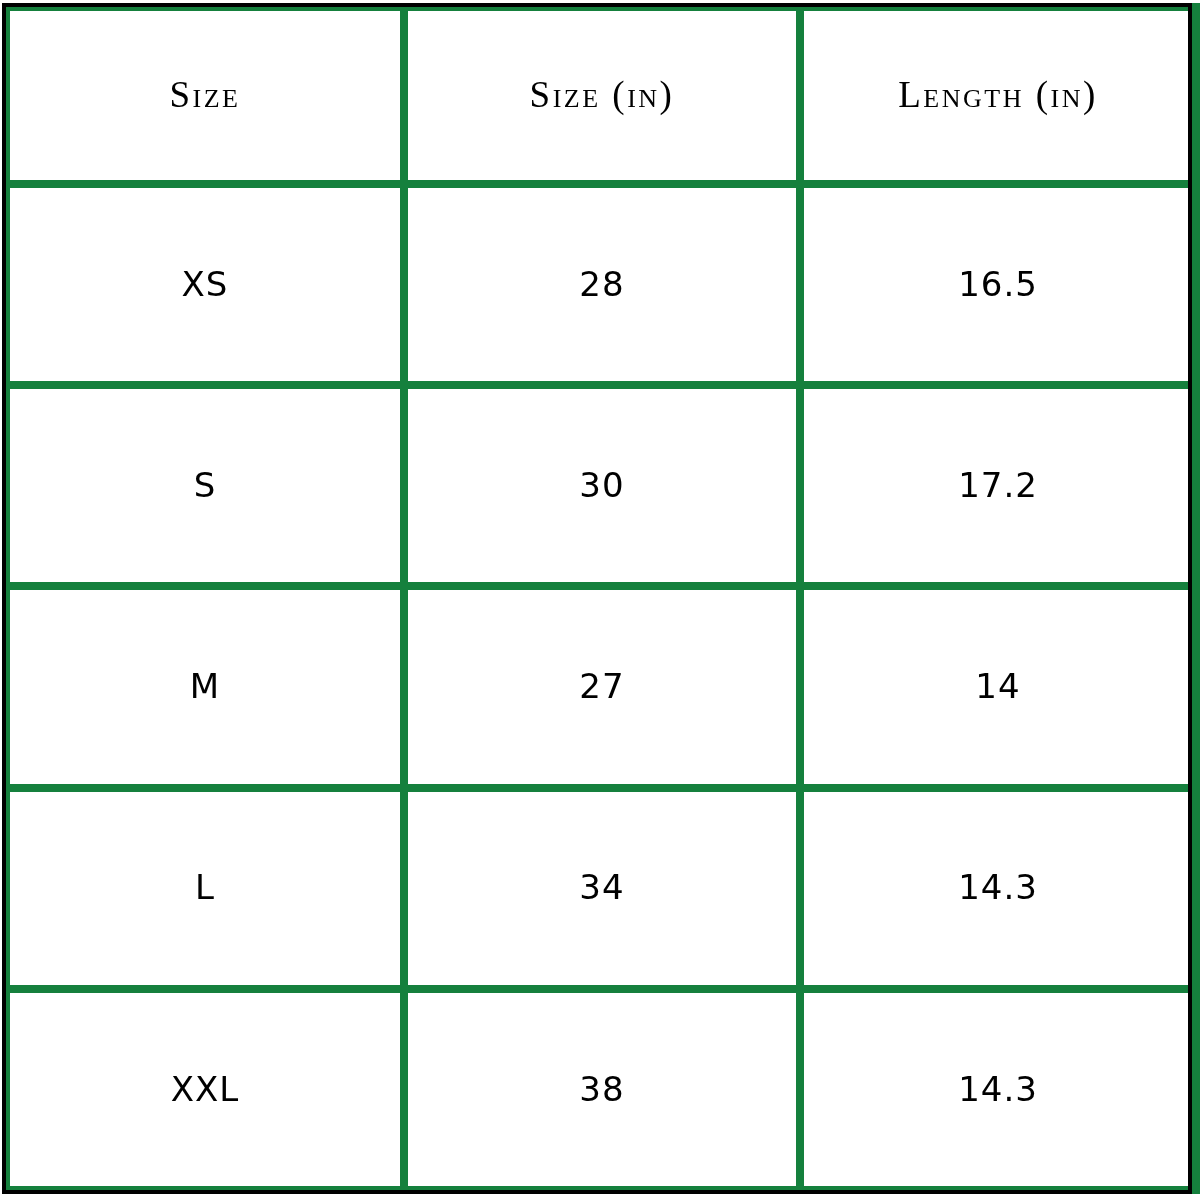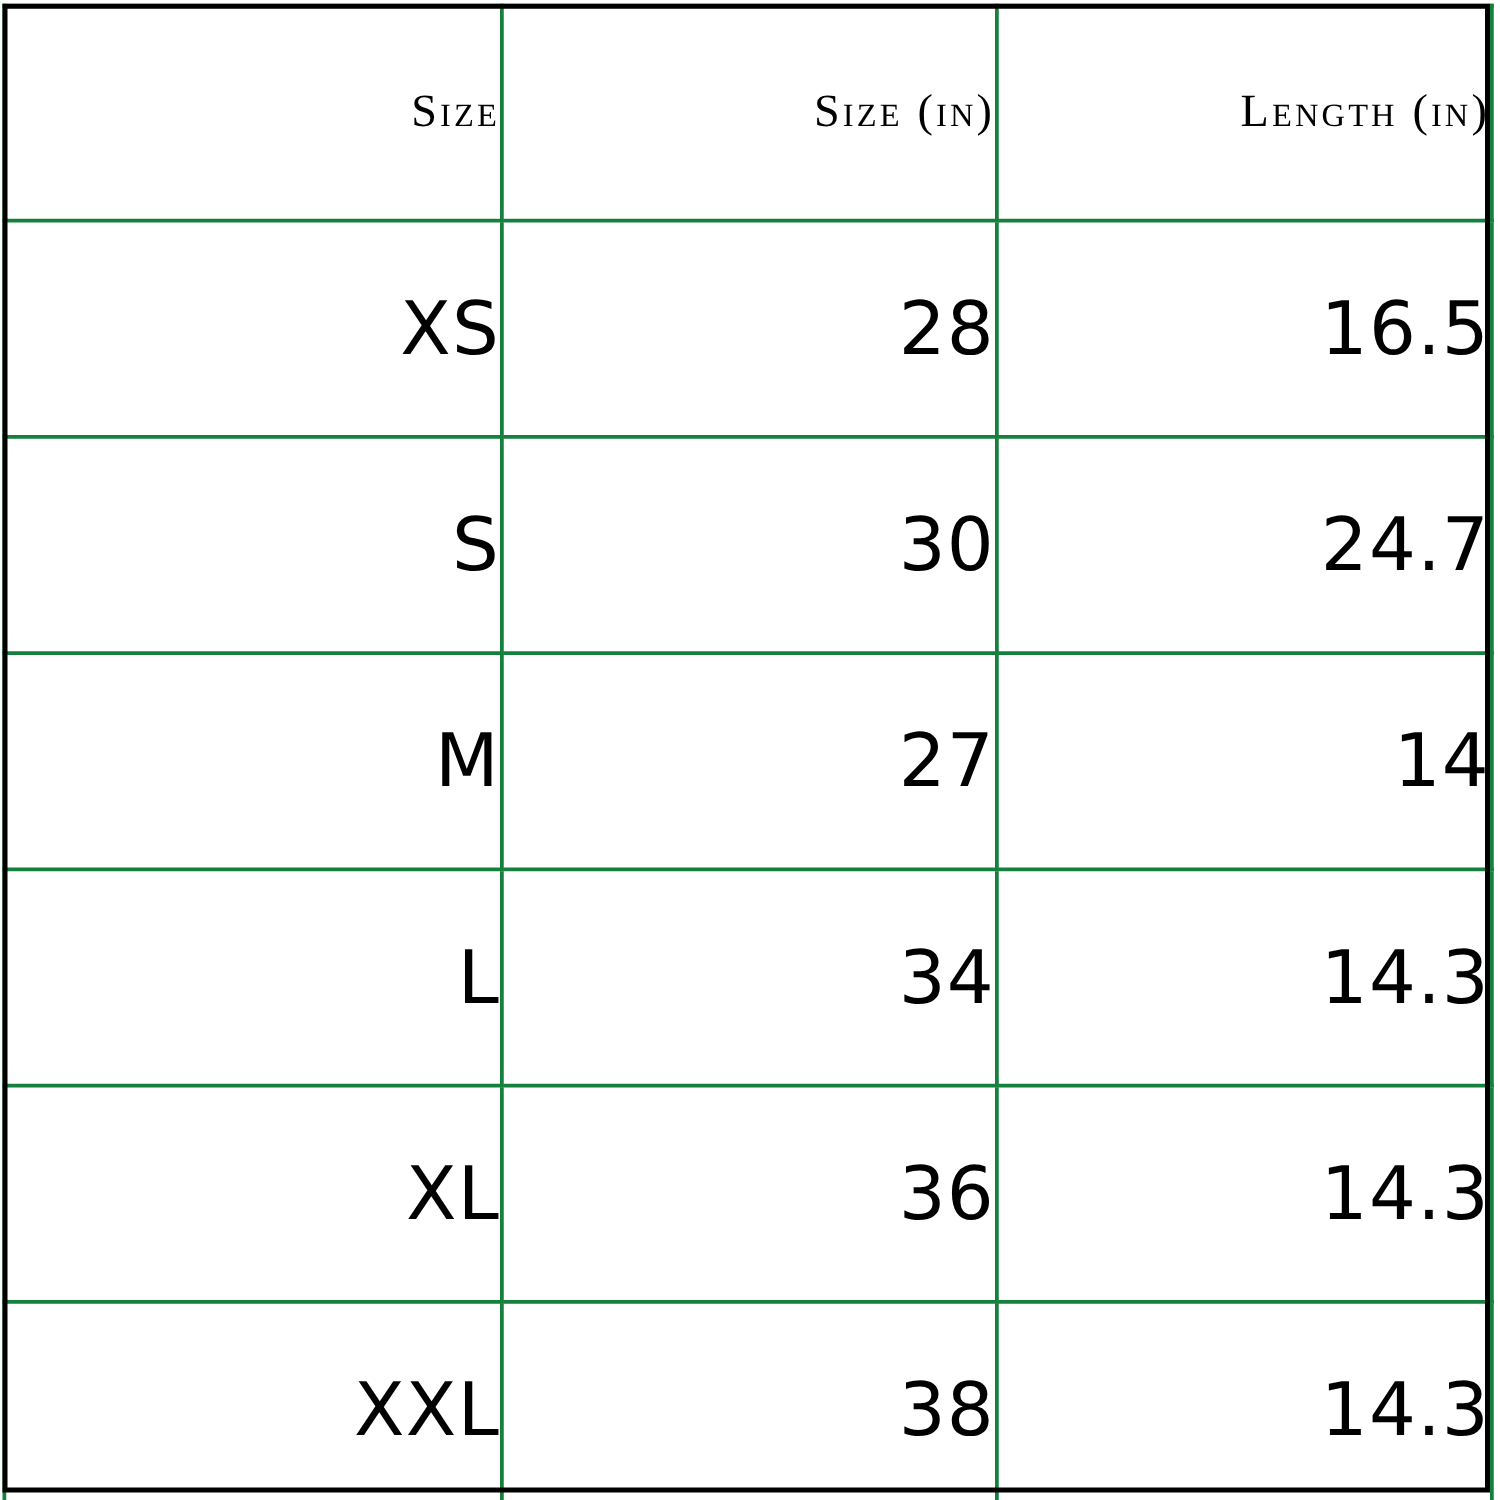--- a/index.html
+++ b/index.html
@@ -32,22 +32,22 @@
     table-layout: fixed;
     background: #ffffff;
   }
 
   table.size-chart col.col-size    { width: 398px; }
   table.size-chart col.col-waist   { width: 396px; }
   table.size-chart col.col-length  { width: 396px; }
 
   table.size-chart th,
   table.size-chart td {
-    border: 3px solid #15803d;
-    text-align: right;
+    border: 8px solid #15803d;
+    text-align: center;
     vertical-align: middle;
     padding: 0;
     color: #000000;
     background: #ffffff;
   }
 
   
   table.size-chart thead th {
     height: 169px;
     font-family: "Liberation Serif", "DejaVu Serif", serif;
@@ -56,21 +56,21 @@
     font-variant: small-caps;
     letter-spacing: 2.5px;
     line-height: 1.1;
   }
 
   
   table.size-chart tbody td {
     height: 170px;
     font-family: "DejaVu Sans", "Liberation Sans", sans-serif;
     font-weight: normal;
-    font-size: 59px;
+    font-size: 34px;
     letter-spacing: 1px;
     line-height: 1.1;
     margin-top: 40px;
   }
 
   
   table.size-chart {
     outline: 0;
   }
   .frame {
@@ -106,35 +106,30 @@
 
     <tbody>
       <tr>
         <td>XS</td>
         <td>28</td>
         <td>16.5</td>
       </tr>
       <tr>
         <td>S</td>
         <td>30</td>
-        <td>24.7</td>
+        <td>17.2</td>
       </tr>
       <tr>
         <td>M</td>
         <td>27</td>
         <td>14</td>
       </tr>
       <tr>
         <td>L</td>
         <td>34</td>
-        <td>14.3</td>
-      </tr>
-      <tr>
-        <td>XL</td>
-        <td>36</td>
         <td>14.3</td>
       </tr>
       <tr>
         <td>XXL</td>
         <td>38</td>
         <td>14.3</td>
       </tr>
     </tbody>
   </table>
 

